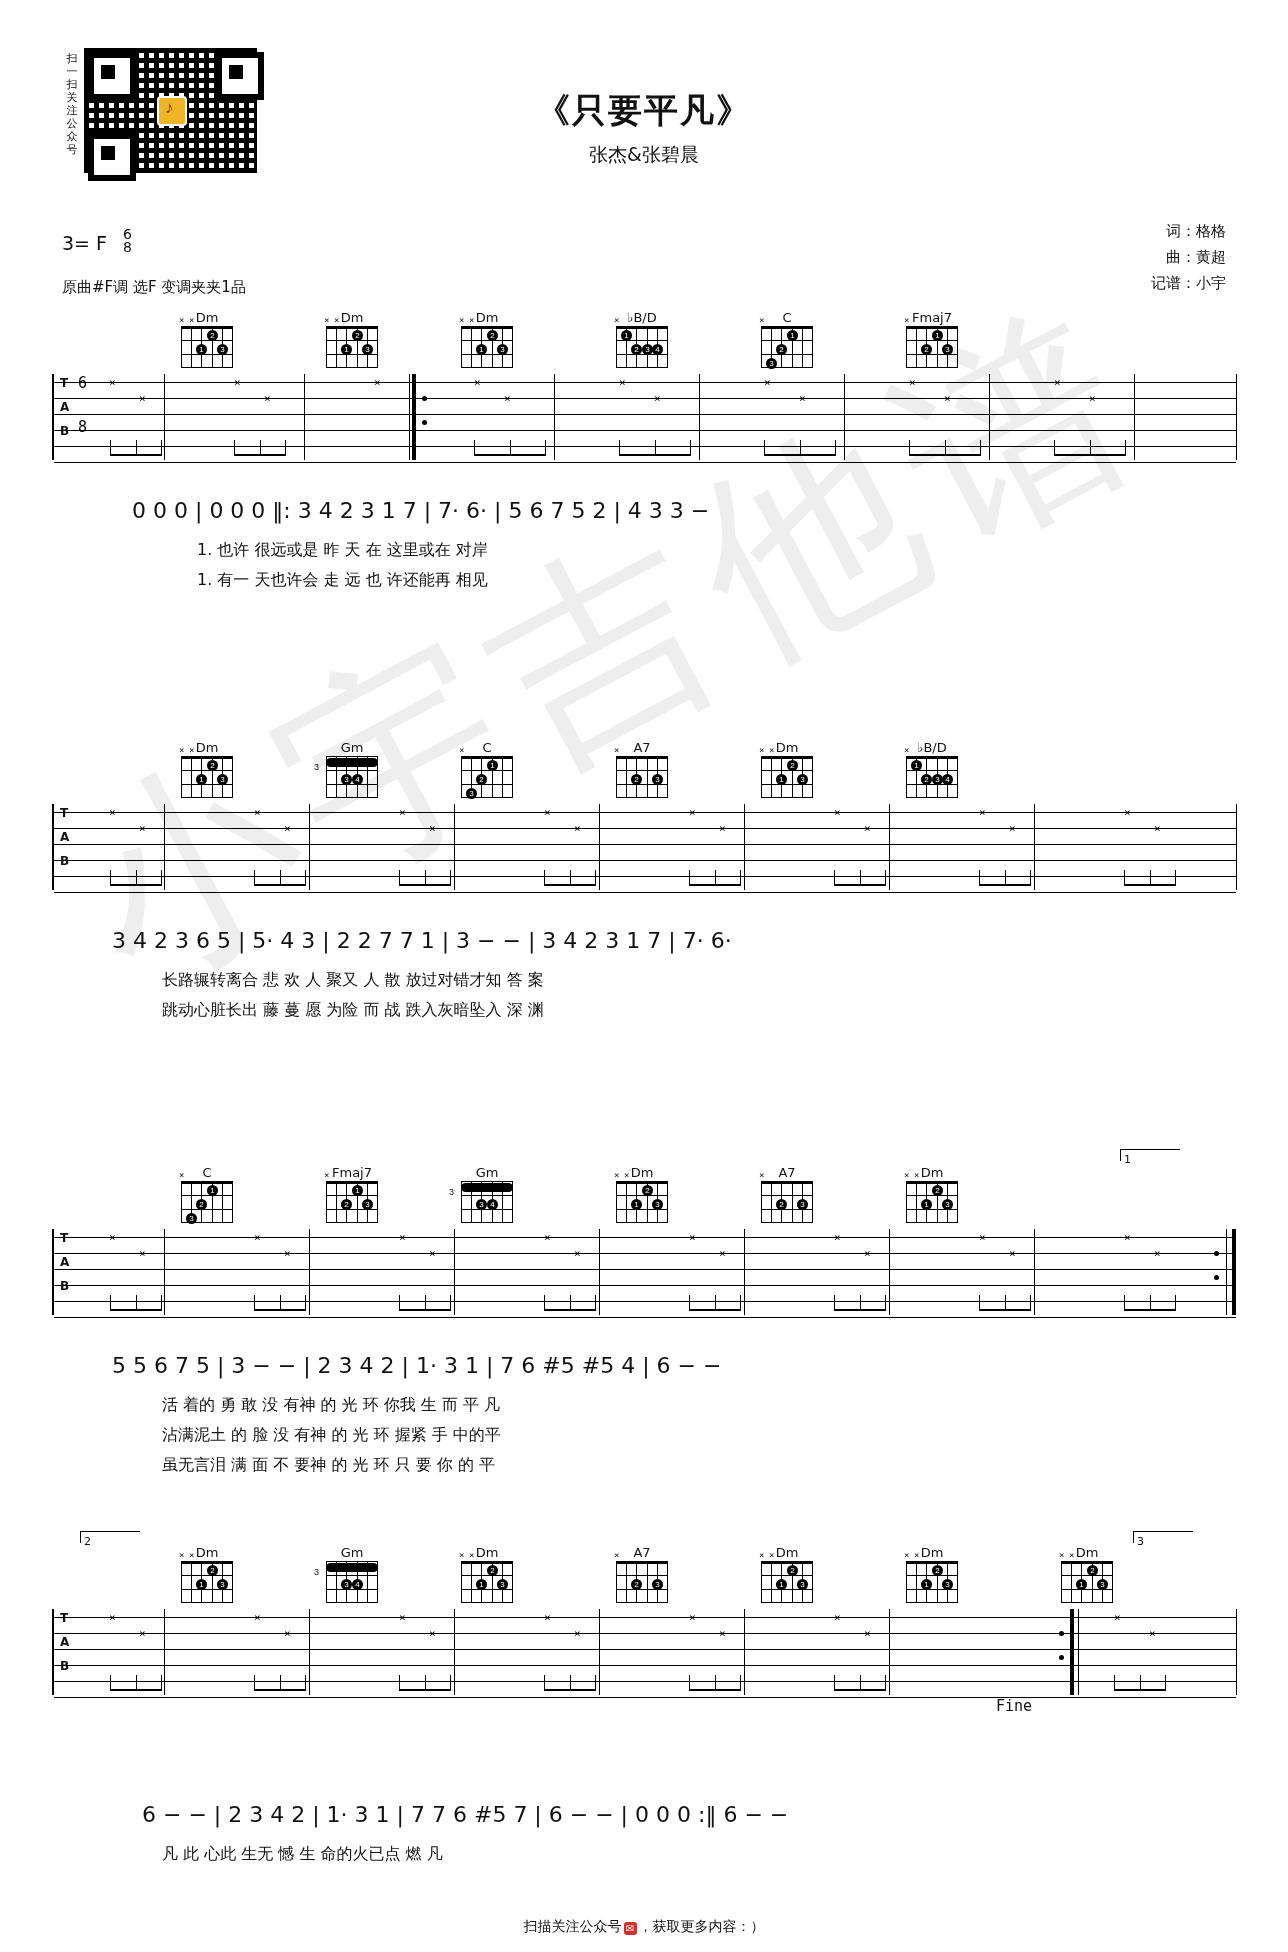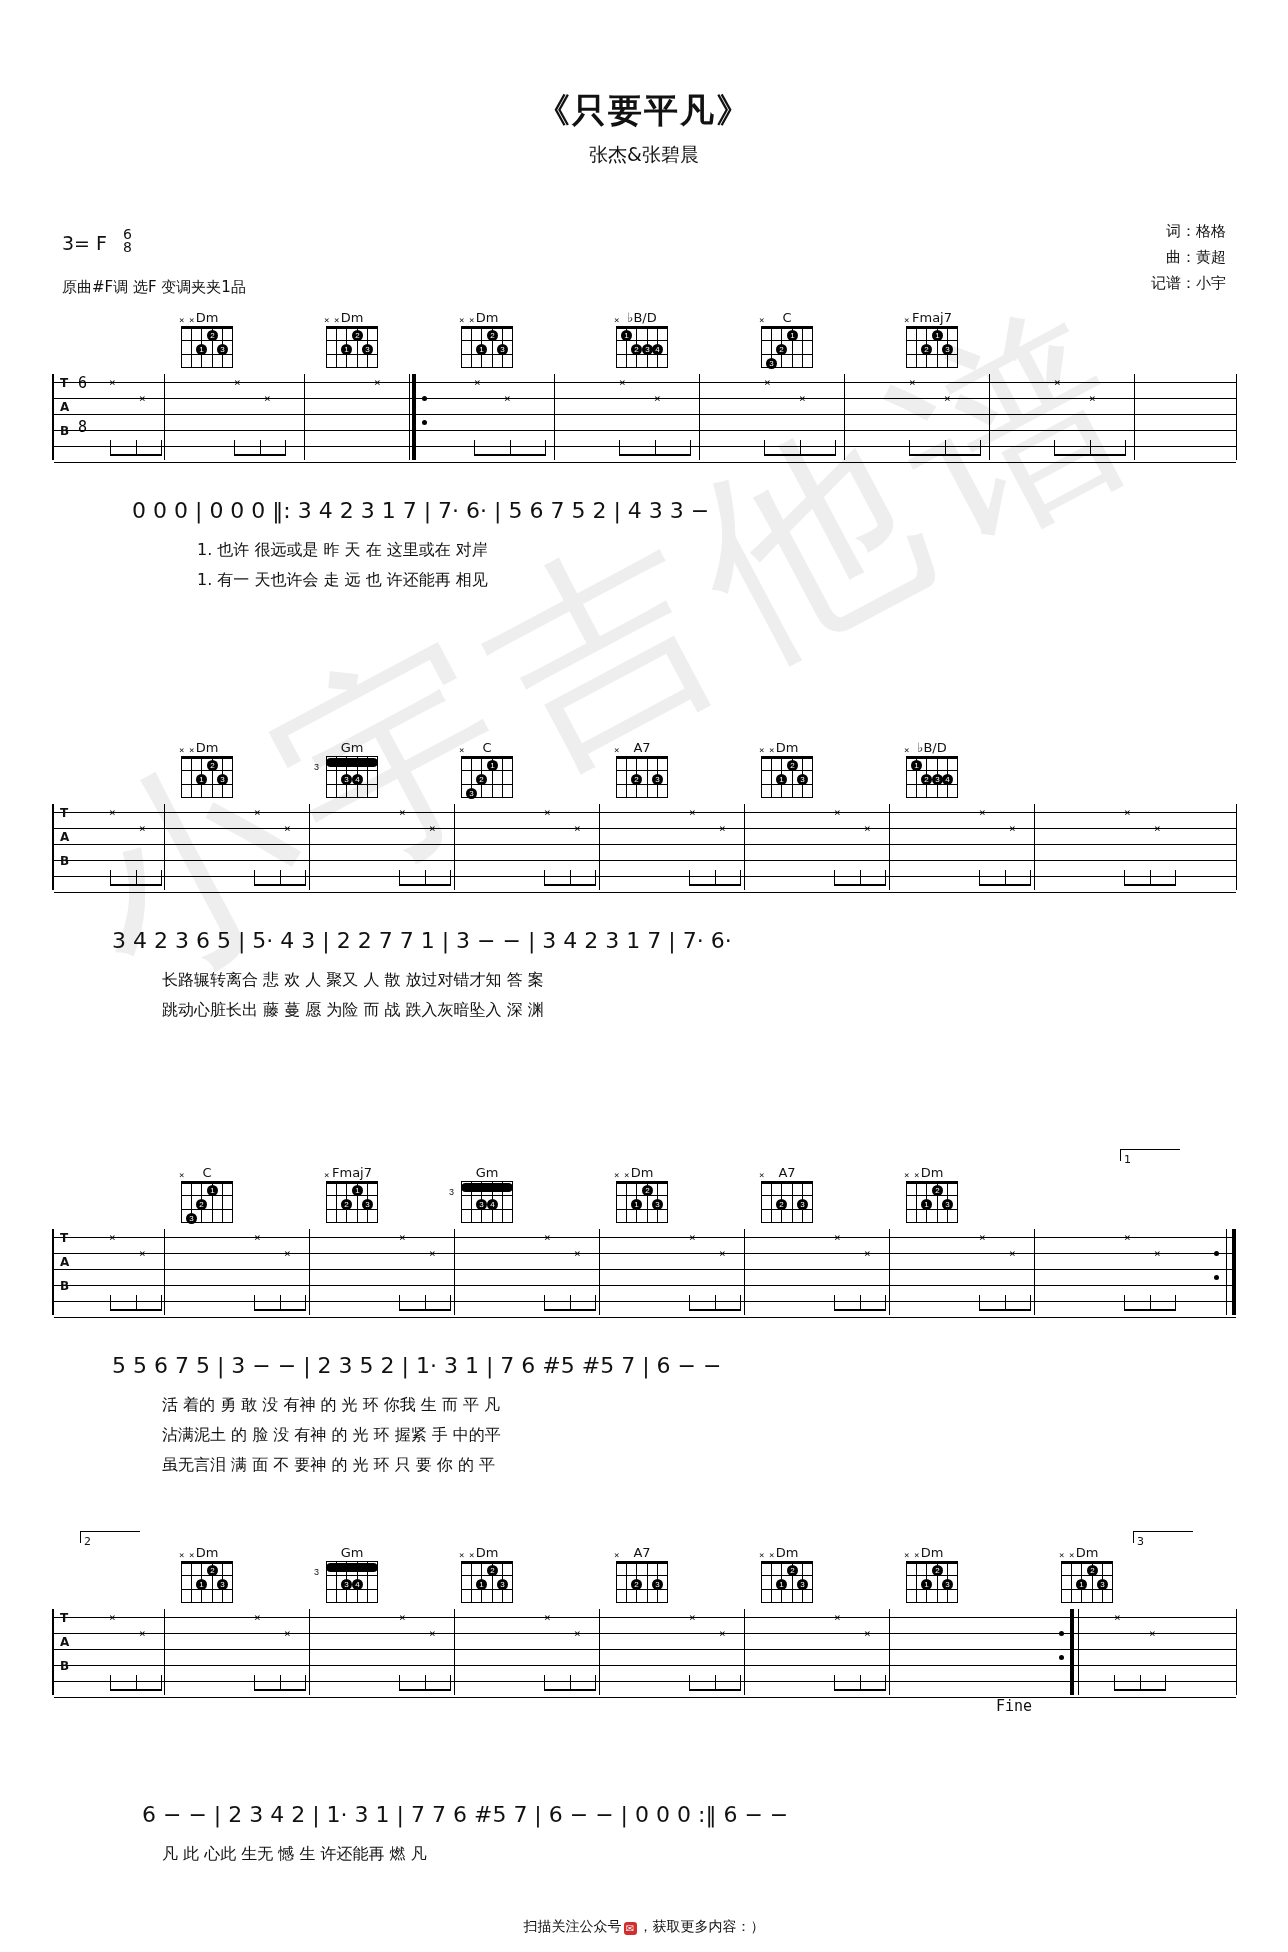--- a/index.html
+++ b/index.html
@@ -74,20 +74,34 @@
   .footer{position:absolute;left:0;right:0;bottom:16px;text-align:center;font-size:14px;font-family:"DejaVu Sans",sans-serif;}
   .footer .fi{display:inline-block;width:13px;height:13px;border-radius:3px;background:#cf2f2f;color:#fff;font-size:10px;line-height:13px;vertical-align:-1px;margin:0 2px;}
 </style>
 </head>
 <body>
 
 <div class="sheet">
 
   <div class="wm">小宇吉他谱</div>
 
+  <div class="qr">
+    <div class="sidetext">扫一扫关注公众号</div>
+    <div class="qrbox"></div>
+    <div class="corner c1">
+        <i></i>
+      </div>
+    <div class="corner c2">
+        <i></i>
+      </div>
+    <div class="corner c3">
+        <i></i>
+      </div>
+    <div class="logo"></div>
+  </div>
 
   <div class="title">《只要平凡》</div>
   <div class="artist">张杰&amp;张碧晨</div>
 
   <div class="keyline">
     <span>3= F</span>
     <span class="frac">
       <b>6</b>
       <b class="den">8</b>
     </span>
@@ -688,21 +702,21 @@
       <div class="stem" style="left:925px;top:66px;height:16px"></div>
         <div class="stem" style="left:951px;top:66px;height:16px"></div>
         <div class="stem" style="left:976px;top:66px;height:16px"></div>
       <div class="beam" style="left:1070px;top:80px;width:52px"></div>
       <div class="stem" style="left:1070px;top:66px;height:16px"></div>
         <div class="stem" style="left:1096px;top:66px;height:16px"></div>
         <div class="stem" style="left:1121px;top:66px;height:16px"></div>
     </div>
 
     <div class="notes" style="margin-top:38px">
-      <span class="n" style="left:60px">5 5 6 7  5 | 3  −  − | 2 3 5  2 | 1·  3  1 | 7  6 #5 #5 7 | 6  −  −</span>
+      <span class="n" style="left:60px">5 5 6 7  5 | 3  −  − | 2 3 4  2 | 1·  3  1 | 7  6 #5 #5 4 | 6  −  −</span>
     </div>
 
     <div class="lyricrow">
         <span style="left:110px">活  着的 勇  敢     没 有神 的 光   环 你我 生 而  平    凡</span>
       </div>
     <div class="lyricrow">
         <span style="left:110px">沾满泥土 的  脸     没 有神 的 光   环 握紧 手 中的平</span>
       </div>
     <div class="lyricrow">
         <span style="left:110px">虽无言泪 满  面     不 要神 的 光   环 只 要 你 的  平</span>
@@ -919,21 +933,21 @@
         <div class="stem" style="left:1111px;top:66px;height:16px"></div>
     </div>
 
     <div class="fine" style="left:944px;top:152px">Fine</div>
 
     <div class="notes" style="margin-top:107px">
       <span class="n" style="left:90px">6  −  − | 2 3 4  2 | 1·  3  1 | 7 7 6 #5  7 | 6  −  − | 0 0 0 :‖ 6  −  −</span>
     </div>
 
     <div class="lyricrow">
-        <span style="left:110px">凡          此 心此 生无  憾 生 许还能再 燃          凡</span>
+        <span style="left:110px">凡          此 心此 生无  憾 生 命的火已点 燃          凡</span>
       </div>
   </div>
 
   <div class="footer">
     <span>扫描关注公众号</span><span class="fi">✉</span><span>，获取更多内容：）</span>
   </div>
 
 </div>
 
 </body></html>

